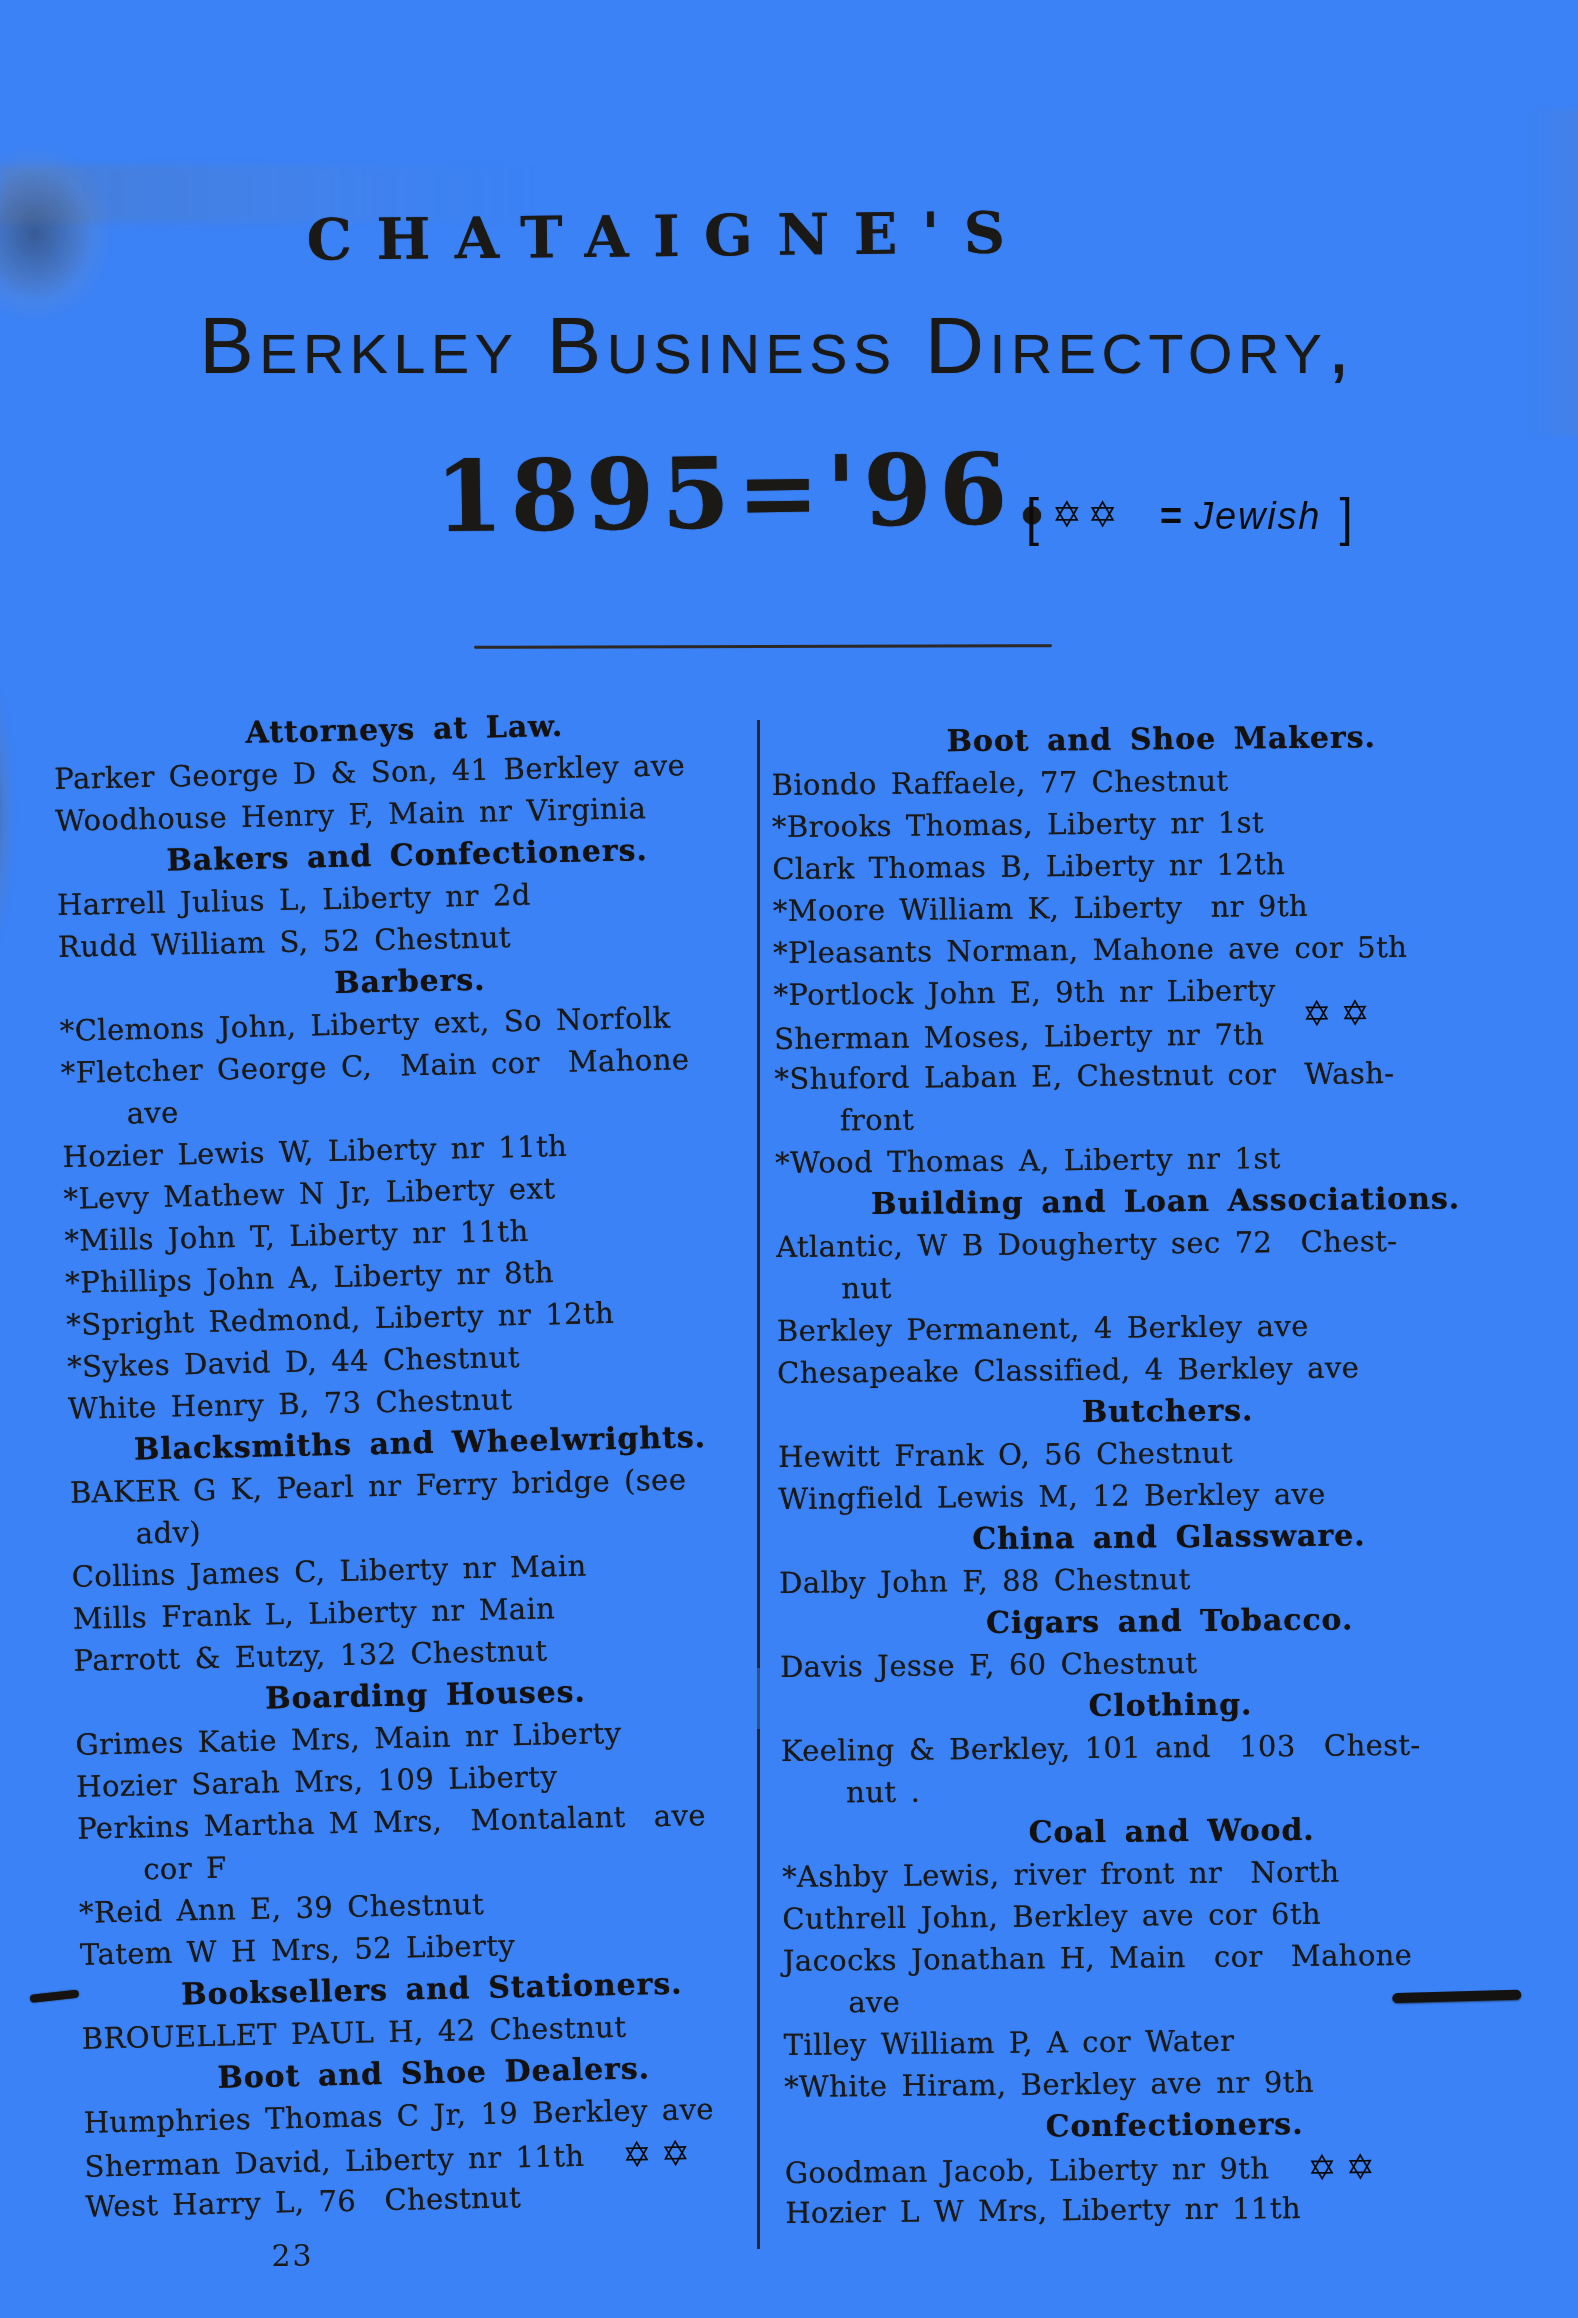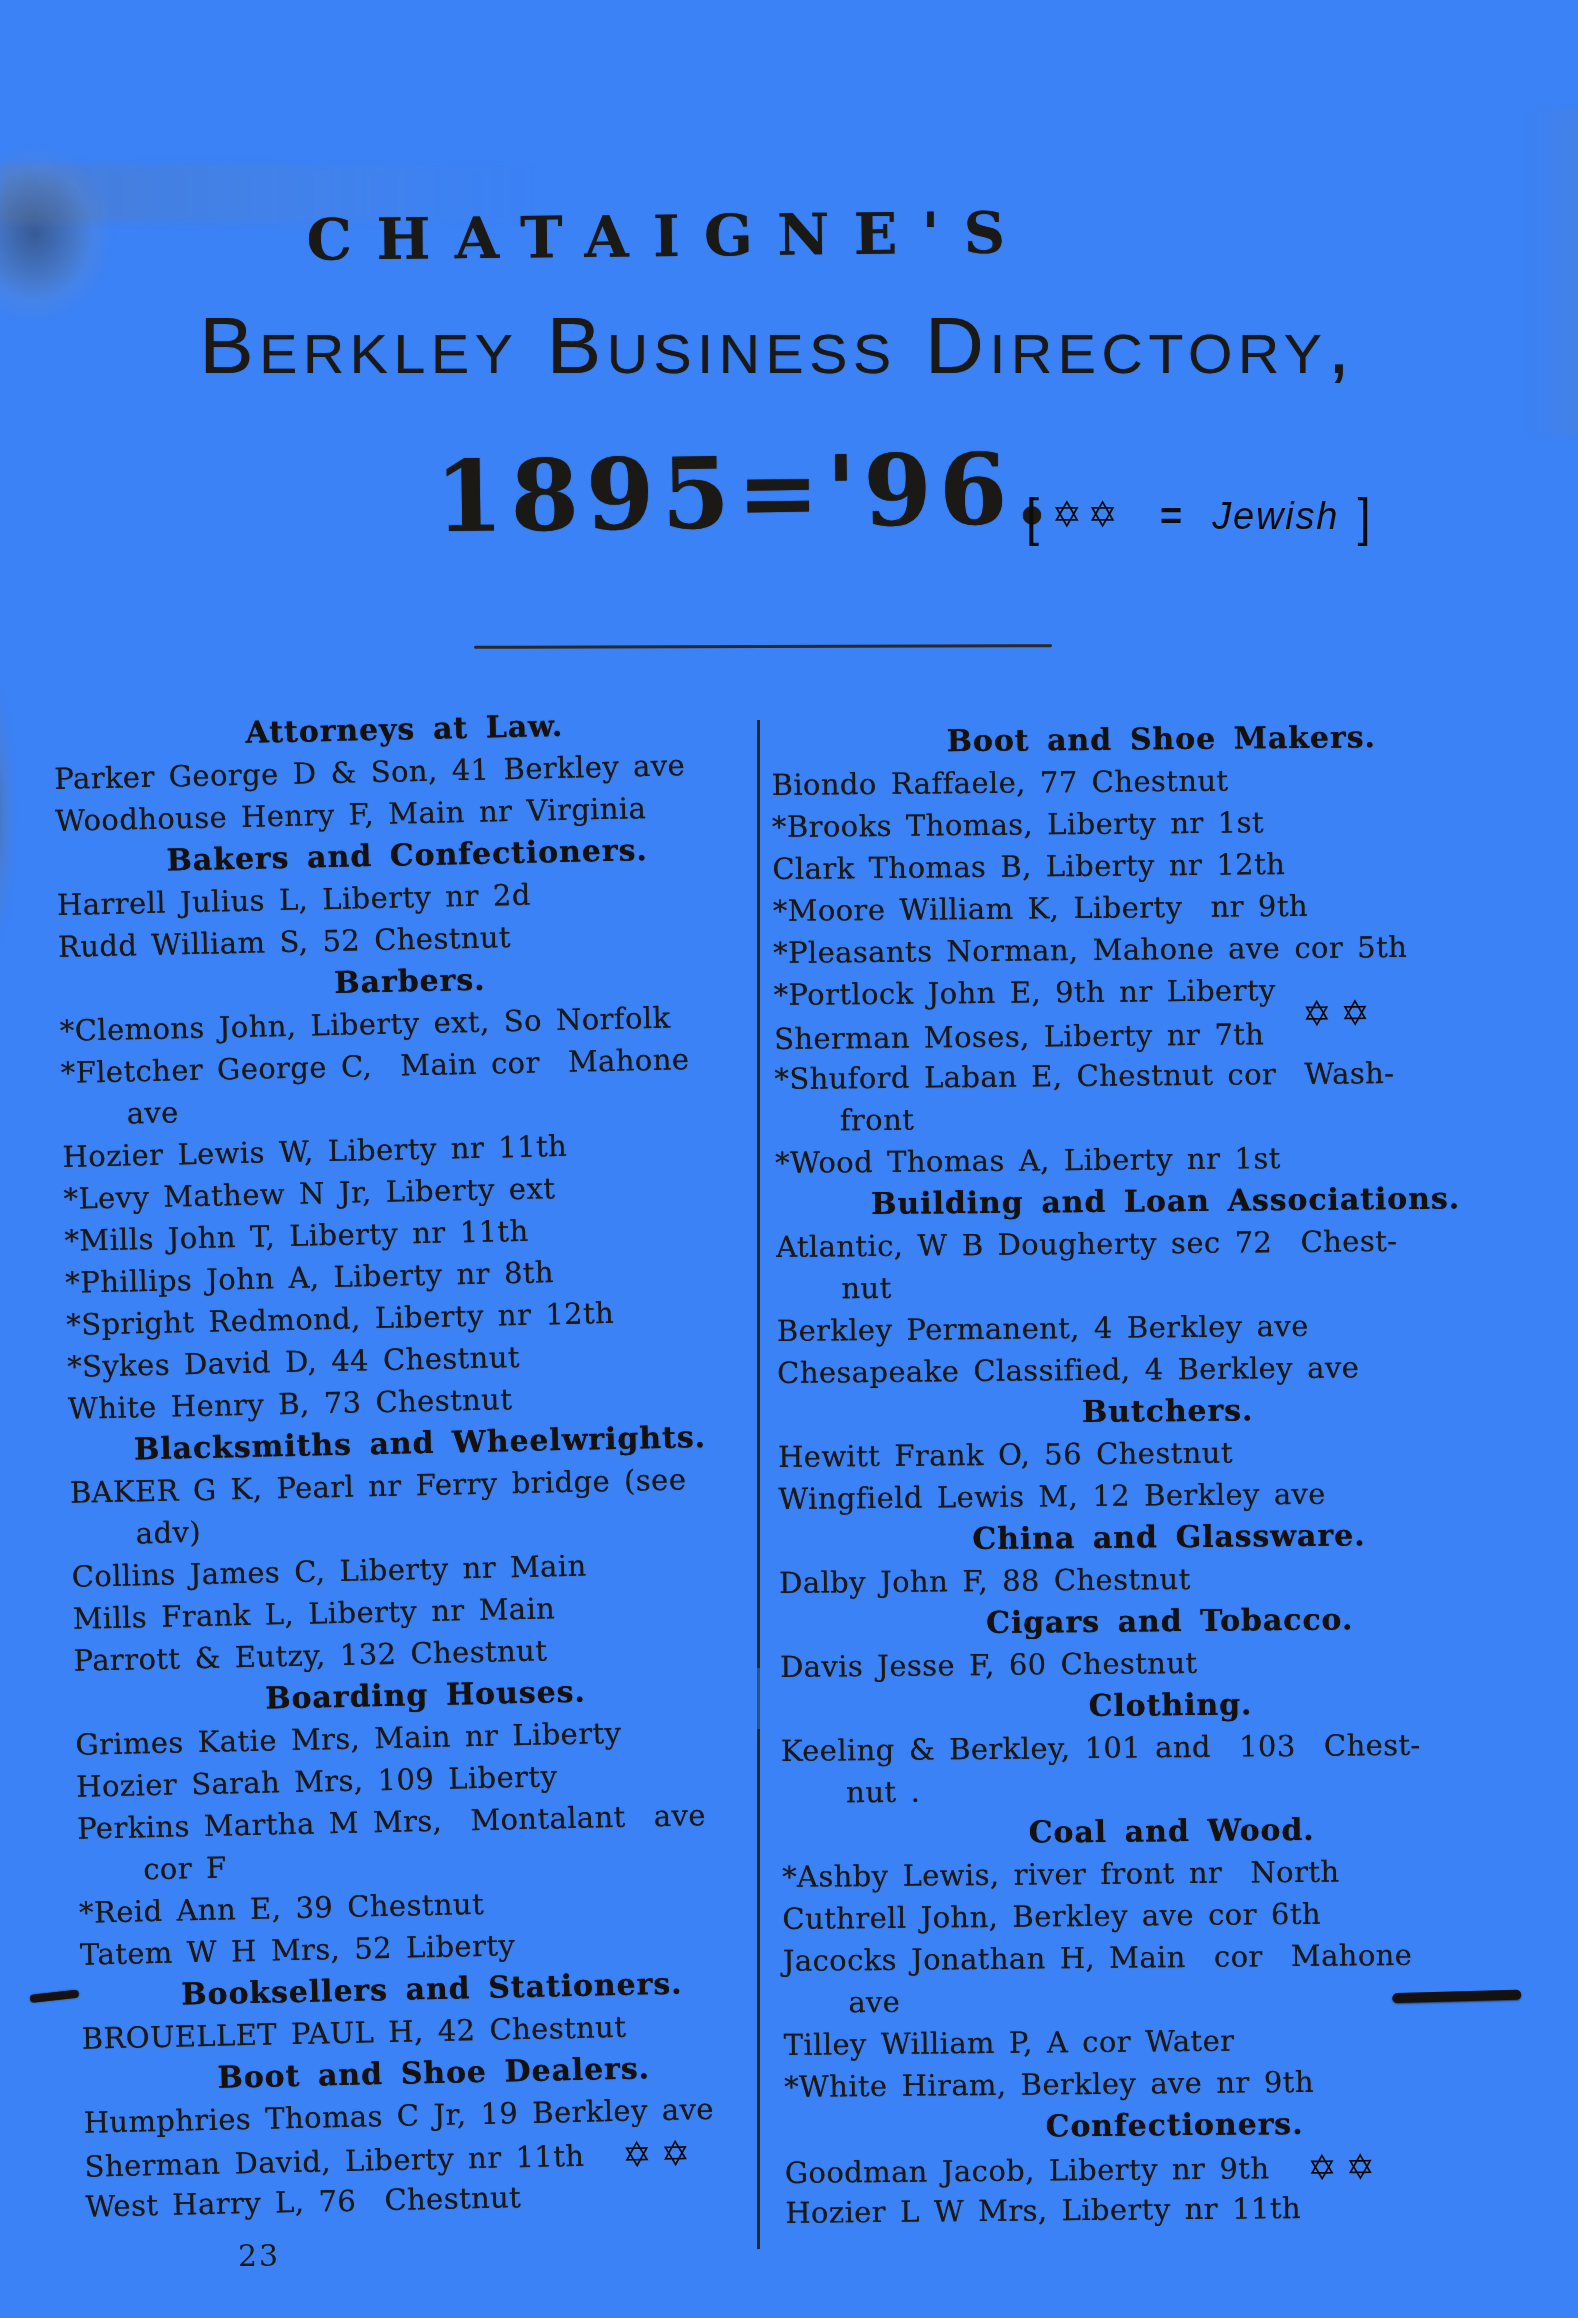--- a/index.html
+++ b/index.html
@@ -31,21 +31,21 @@
   }
   .annotation{
     position:absolute;top:489px;left:1026px;height:55px;
     display:flex;align-items:center;gap:12.7px;
     font-family:"Liberation Sans","DejaVu Sans",sans-serif;
     font-size:38px;color:#0c0c0c;white-space:nowrap;
   }
   .annotation .ann-bracket{font-size:47px;font-weight:500;transform:scaleY(1.1);}
   .annotation .ann-stars{font-size:36px;letter-spacing:5.5px;position:relative;top:-1.8px;}
   .annotation .ann-eq{font-style:italic;margin-left:23.6px;font-weight:600;}
-  .annotation .ann-label{font-style:italic;margin-left:18px;letter-spacing:1.8px;}
+  .annotation .ann-label{font-style:italic;letter-spacing:1.8px;}
   .annotation .ann-close{font-size:47px;font-weight:500;margin-left:5.5px;transform:scaleY(1.1);}
   .head-rule{
     position:absolute;top:645px;left:474px;width:578px;height:2.7px;
     background:#2b2825;transform:rotate(-0.15deg);border-radius:1.8px;
   }
   
   .col-divider{
     position:absolute;left:757px;top:720px;width:2.7px;height:1529px;
     background:linear-gradient(to bottom,#2a2724 0 62%,rgba(42,39,36,.55) 62% 66%,#2a2724 66% 100%);
   }
@@ -74,21 +74,21 @@
     position:absolute;left:-51px;top:15.5px;width:49px;height:8.2px;
     background:#15120f;border-radius:4.5px;transform:rotate(-5deg);
     box-shadow:0 0 1.8px rgba(20,18,15,.8);
   }
   .ink-dash{
     margin-left:auto;margin-right:42px;width:129px;height:10px;
     align-self:center;background:#141210;border-radius:5.5px;
     transform:rotate(-1deg);box-shadow:0 0.9px 1.8px rgba(20,18,15,.6);
   }
   .page-number{
-    position:absolute;left:238px;top:2238px;width:109px;text-align:left;
+    position:absolute;left:238px;top:2238px;width:109px;text-align:center;
     font-size:30px;letter-spacing:1.8px;
   }
   
   .noise{position:absolute;pointer-events:none;}
   .noise-a{left:-45px;top:144px;width:227px;height:200px;
     background:radial-gradient(closest-side at 35% 45%,rgba(52,48,45,.48),rgba(105,100,95,.26) 55%,rgba(150,145,140,.12) 74%,transparent 100%);
     filter:blur(1.8px);border-radius:45% 60% 52% 48%;}
   .noise-b{left:0;top:165px;width:600px;height:58px;
     background:linear-gradient(to right,rgba(118,112,106,.20),rgba(140,134,128,.08) 55%,transparent 90%);
     filter:blur(3.6px);}

